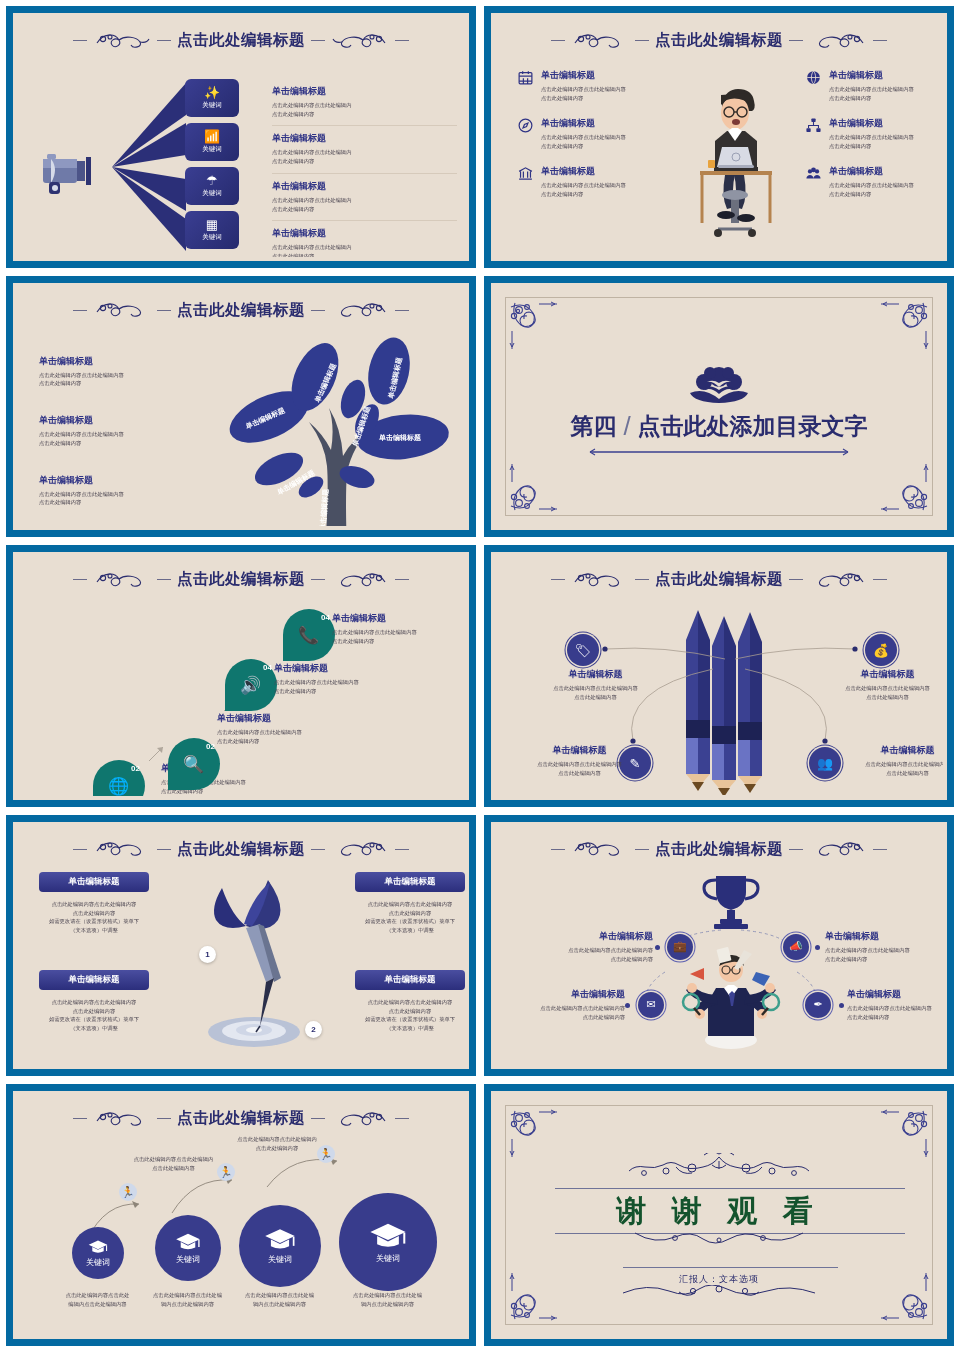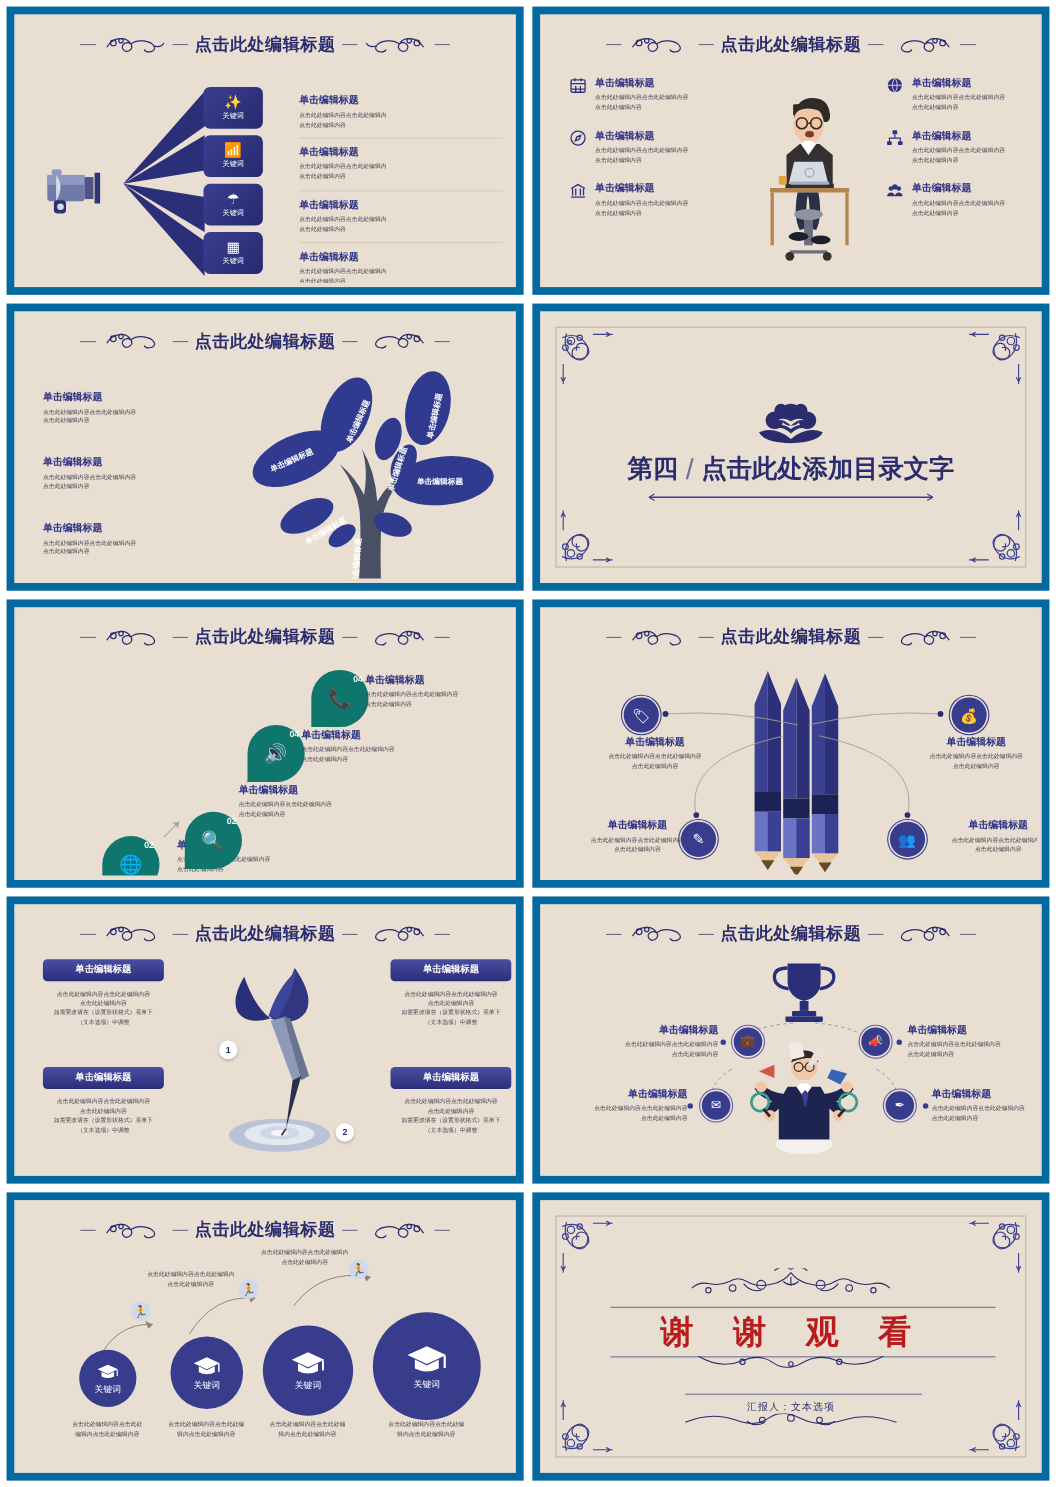--- a/index.html
+++ b/index.html
@@ -144,23 +144,23 @@
     position: absolute; width: 18px; height: 18px; border-radius: 50%;
     background: #cfd9ea; display: flex; align-items: center; justify-content: center;
     font-size: 11px; color: #1a1a2e;
   }
   .s9-cap { position: absolute; text-align: center; }
   .s9-foot { position: absolute; text-align: center; width: 105px; }
 
   
   .s10-thanks {
     position: absolute; left: 50%; top: 96px; transform: translateX(-50%);
-    font-size: 30px; font-weight: bold; color: #b91c1c;
+    font-size: 30px; font-weight: bold; color: #14532d;
     letter-spacing: 9px; white-space: nowrap;
-    font-family: Liberation Mono, monospace;
+    font-family: Liberation Serif, serif;
   }
   .s10-pres {
     position: absolute; left: 50%; top: 178px; transform: translateX(-50%);
     font-size: 9px; color: #2a2c6e; letter-spacing: 1px; white-space: nowrap;
     font-family: "Liberation Serif", serif;
   }
   .hline { position: absolute; height: 1px; background: #6f7398; }
 </style>
 </head>
 <body>

